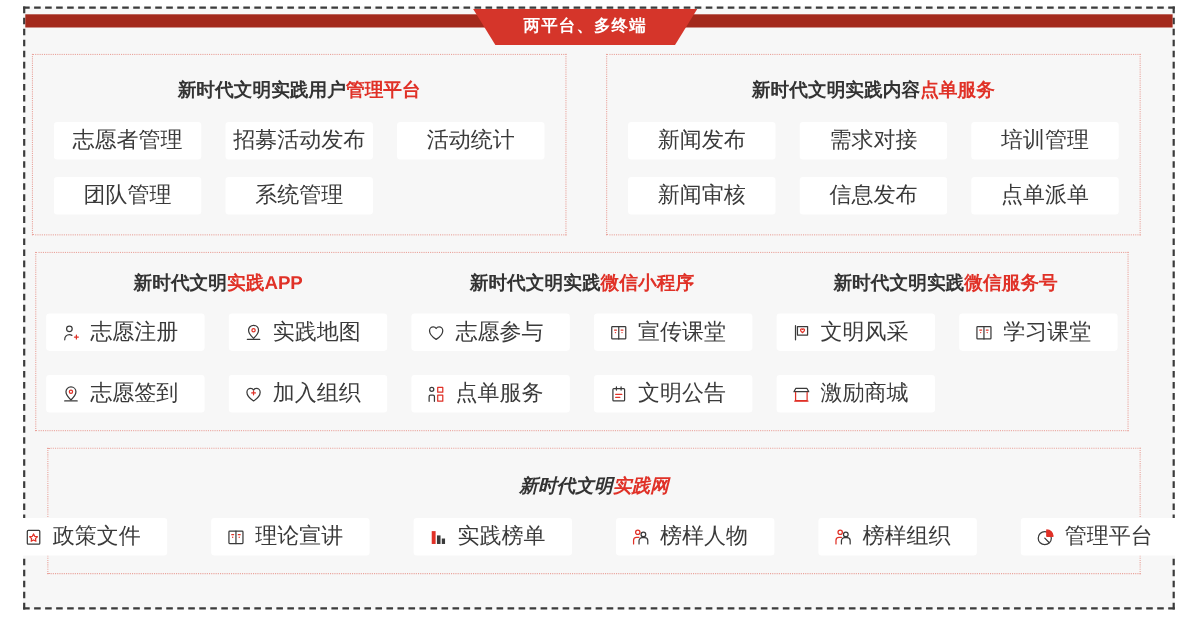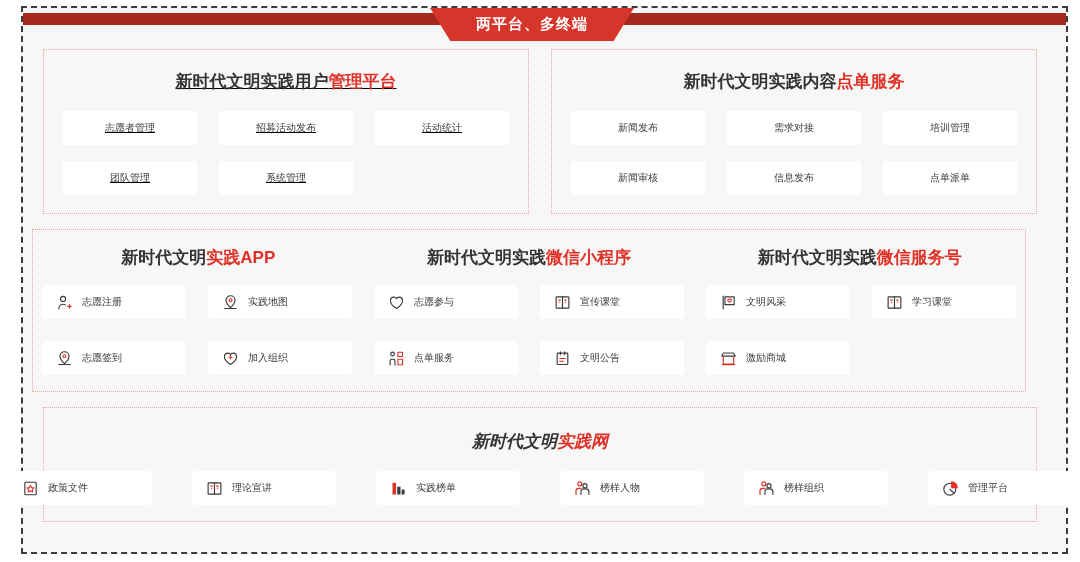--- a/index.html
+++ b/index.html
@@ -63,21 +63,21 @@
     padding-bottom: 2px;
   }
 
   
   .panel {
     position: absolute;
     border: 1px dotted #e9a39c;
     background: transparent;
     box-sizing: border-box;
   }
-  #panel-user    { left: 43px;  top: 49px;  width: 486px; height: 165px; text-decoration: underline; }
+  #panel-user    { left: 29px;  top: 49px;  width: 486px; height: 165px; }
   #panel-content { left: 551px; top: 49px;  width: 486px; height: 165px; }
   #panel-clients { left: 32px;  top: 229px; width: 994px; height: 163px; }
   #panel-web     { left: 43px;  top: 407px; width: 994px; height: 115px; }
 
   .panel-title {
     text-align: center;
     font-size: 17px;
     font-weight: bold;
     color: #333333;
     white-space: nowrap;
@@ -87,21 +87,21 @@
   #panel-user .panel-title,
   #panel-content .panel-title { margin-top: 20px; }
   #panel-web .panel-title { margin-top: 22px; font-style: italic; }
   .box {
     background: #ffffff;
     border-radius: 3px;
     height: 34px;
     display: flex;
     align-items: center;
     justify-content: center;
-    font-size: 10px;
+    font-size: 20px;
     color: #3a3a3a;
     white-space: nowrap;
     box-sizing: border-box;
   }
 
   
   .grid-3 {
     display: grid;
     grid-template-columns: repeat(3, 134px);
     grid-gap: 16px 22px;

